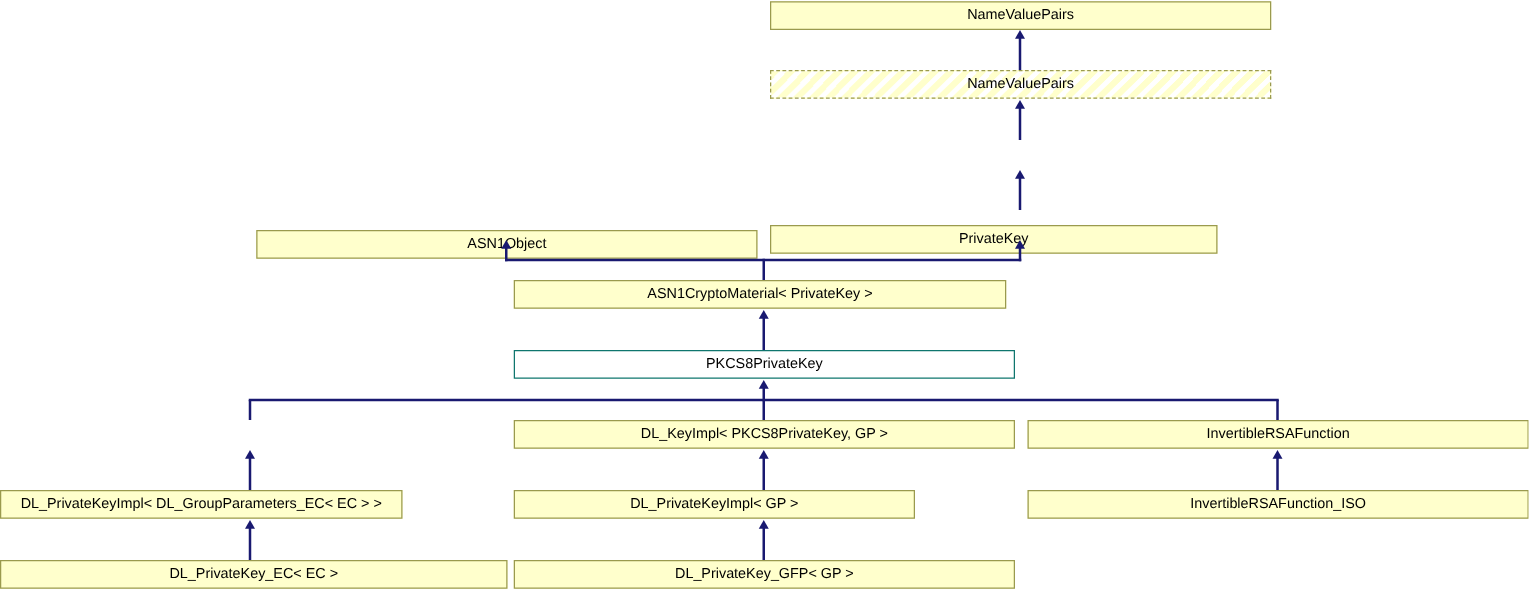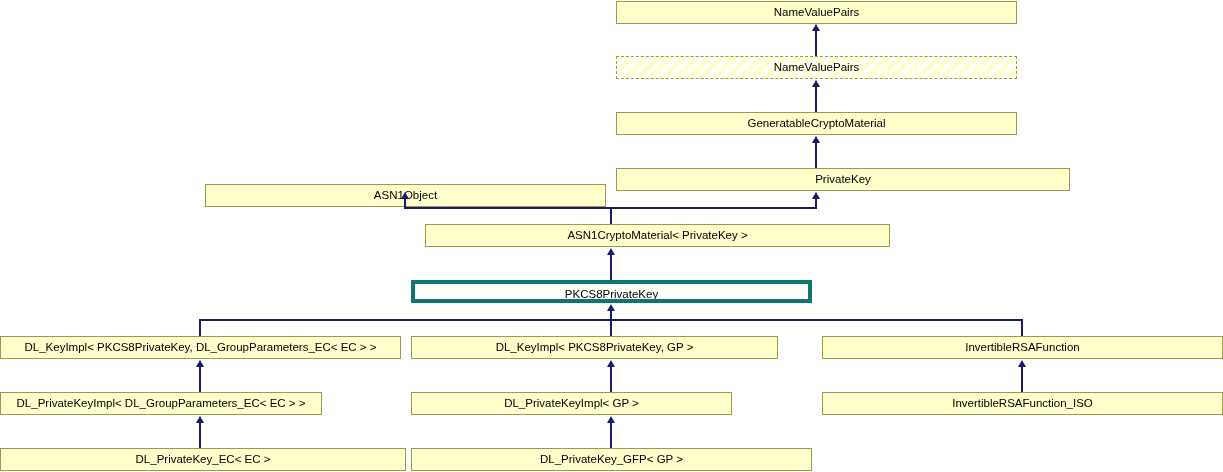--- a/index.html
+++ b/index.html
@@ -31,21 +31,21 @@
   .node.hatched {
     border: 1px dashed #9a9a4e;
     background: repeating-linear-gradient(
       135deg,
       #ffffcc 0px, #ffffcc 5px,
       #ffffff 5px, #ffffff 9px
     );
   }
   .node.current {
     background: #ffffff;
-    border: 4px solid #0f766e;
+    border: 1px solid #0f766e;
   }
   .vline {
     position: absolute;
     width: 2px;
     background: #191970;
   }
   .hline {
     position: absolute;
     height: 2px;
     background: #191970;
@@ -61,33 +61,31 @@
 </style>
 </head>
 <body>
 
 <div id="diagram">
 
   <div class="node" style="left:616px;top:1px;width:401px">NameValuePairs</div>
 
   <div class="node hatched" style="left:616px;top:56px;width:401px">NameValuePairs</div>
 
-  <div class="node" style="left:616px;top:112px;width:401px">GeneratableCryptoMaterial</div>
 
   <div class="node" style="left:205px;top:184px;width:401px">ASN1Object</div>
 
-  <div class="node" style="left:616px;top:168px;width:454px">PrivateKey</div>
+  <div class="node" style="left:616px;top:180px;width:358px">PrivateKey</div>
 
-  <div class="node" style="left:425px;top:224px;width:465px">ASN1CryptoMaterial&lt; PrivateKey &gt;</div>
+  <div class="node" style="left:411px;top:224px;width:394px">ASN1CryptoMaterial&lt; PrivateKey &gt;</div>
 
   <div class="node current" style="left:411px;top:280px;width:401px">PKCS8PrivateKey</div>
 
-  <div class="node" style="left:0px;top:336px;width:401px">DL_KeyImpl&lt; PKCS8PrivateKey, DL_GroupParameters_EC&lt; EC &gt; &gt;</div>
 
-  <div class="node" style="left:411px;top:336px;width:367px">DL_KeyImpl&lt; PKCS8PrivateKey, GP &gt;</div>
+  <div class="node" style="left:411px;top:336px;width:401px">DL_KeyImpl&lt; PKCS8PrivateKey, GP &gt;</div>
 
   <div class="node" style="left:822px;top:336px;width:401px">InvertibleRSAFunction</div>
 
   <div class="node" style="left:0px;top:392px;width:322px">DL_PrivateKeyImpl&lt; DL_GroupParameters_EC&lt; EC &gt; &gt;</div>
 
   <div class="node" style="left:411px;top:392px;width:321px">DL_PrivateKeyImpl&lt; GP &gt;</div>
 
   <div class="node" style="left:822px;top:392px;width:401px">InvertibleRSAFunction_ISO</div>
 
   <div class="node" style="left:0px;top:448px;width:406px">DL_PrivateKey_EC&lt; EC &gt;</div>

